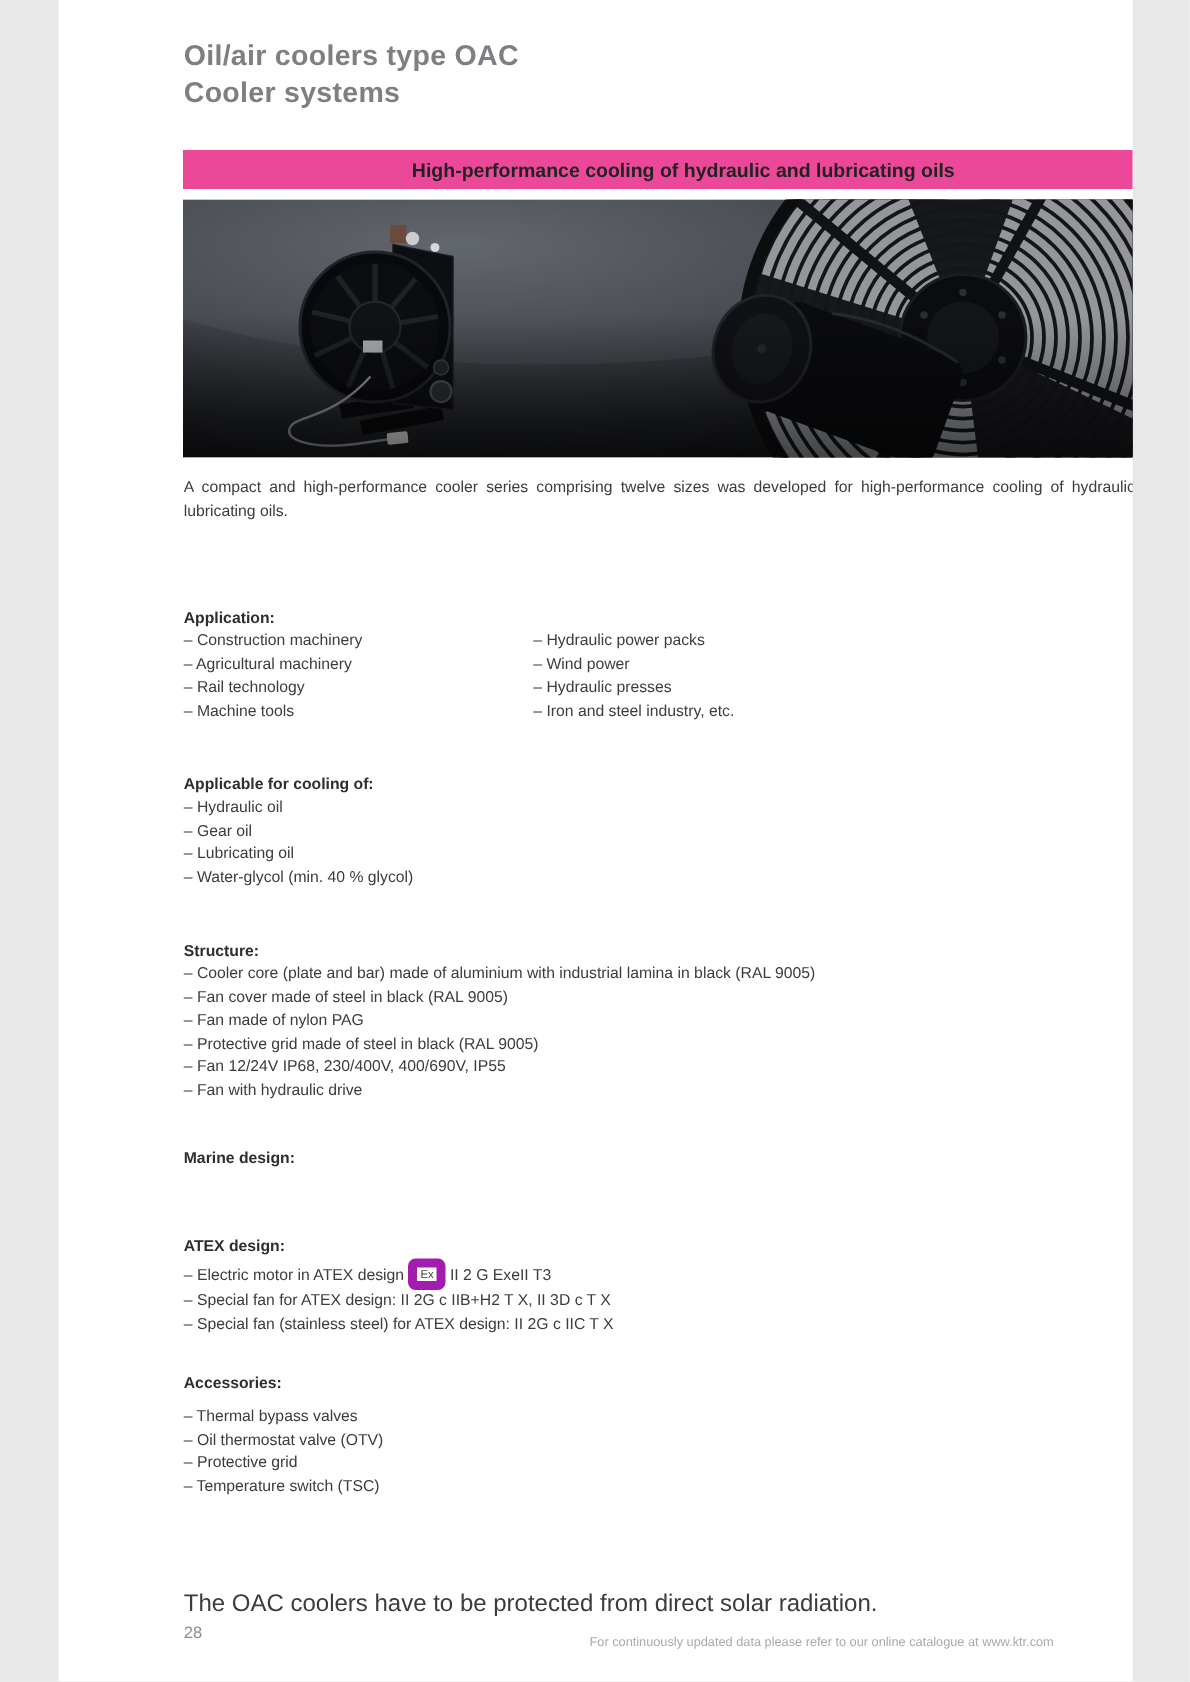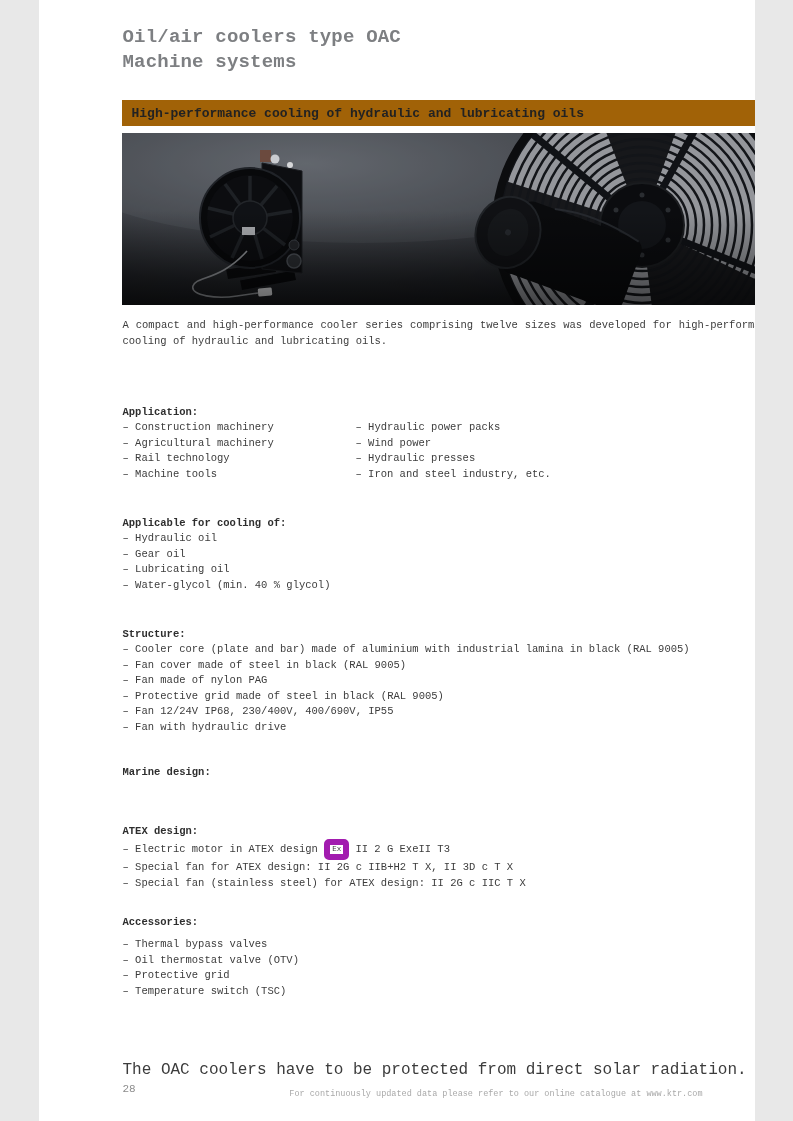--- a/index.html
+++ b/index.html
@@ -1,17 +1,17 @@
 <!DOCTYPE html>
 <html><head>
 <meta charset="utf-8">
 <style>
   html,body{margin:0;padding:0;background:#e8e8e8;}
   #page{position:relative;width:716px;height:1121px;background:#ffffff;margin:0 auto;
-        font-family:Liberation Mono, monospace;color:#3c3c3c;overflow:hidden;}
+        font-family:Liberation Sans, sans-serif;color:#3c3c3c;overflow:hidden;}
   
   #title{position:absolute;left:84px;top:25px;font-size:19px;font-weight:bold;
          color:#7d7f82;line-height:25px;letter-spacing:.2px;}
   
   #banner{position:absolute;left:83px;top:100px;width:658px;height:26px;
           background:#F0941E;display:flex;align-items:center;box-sizing:border-box;
           padding-left:10px;font-size:13px;font-weight:bold;color:#222222;}
   
   #photo{position:absolute;left:83px;top:133px;width:658px;height:172px;}
   #photo svg{display:block;}
@@ -38,24 +38,24 @@
   #page-number{position:absolute;left:84px;top:1083px;font-size:11px;color:#8c8c8c;}
   #footer-note{position:absolute;right:52px;top:1089px;font-size:8.5px;color:#a9a9a9;}
 </style>
 </head>
 <body>
 
 <div id="page">
 
   <div id="title" style="color: rgb(125, 127, 130);">
     <div>Oil/air coolers type OAC</div>
-    <div>Machine systems</div>
+    <div>Cooler systems</div>
   </div>
 
-  <div id="banner" style="background: #a16207;">
+  <div id="banner" style="background: #ec4899; justify-content: center;">
     <span>High-performance cooling of hydraulic and lubricating oils</span>
   </div>
 
   <div id="photo">
     <svg width="658" height="172" viewBox="0 0 658 172">
       <defs>
         <radialGradient id="bgGrad" cx="28%" cy="18%" r="100%">
           <stop offset="0" stop-color="#60646b"></stop>
           <stop offset="0.35" stop-color="#44474d"></stop>
           <stop offset="0.7" stop-color="#202226"></stop>

